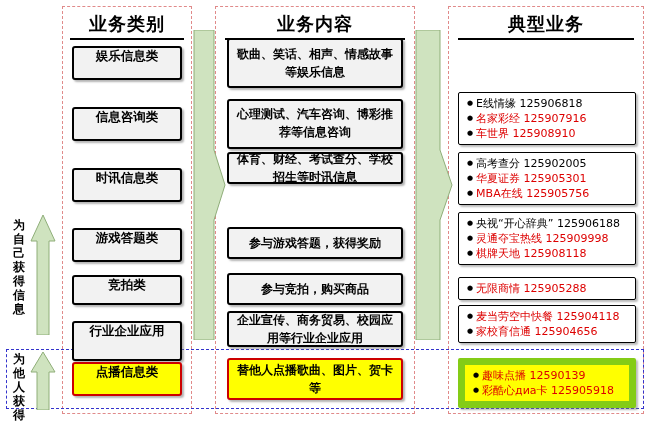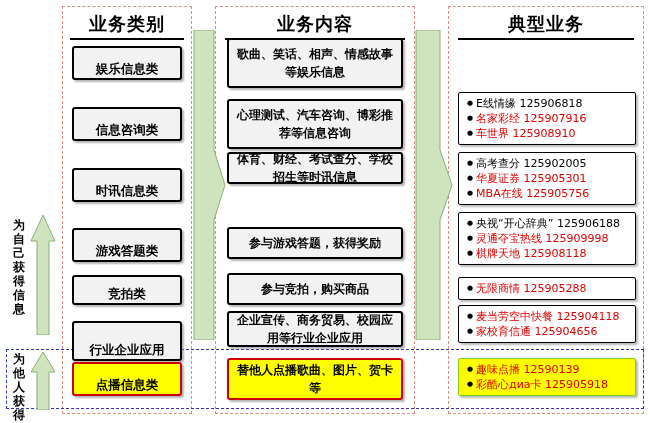--- a/index.html
+++ b/index.html
@@ -47,21 +47,21 @@
     width:110px;
     box-sizing:border-box;
     border:2px solid #000;
     background:#f2f2f2;
     border-radius:3px;
     font-size:12.5px;
     font-weight:bold;
     color:#000;
     text-align:center;
     display:flex;
-    align-items:flex-end;
+    align-items:flex-start;
     justify-content:center;
     box-shadow:2px 2px 2px rgba(120,120,120,0.55);
   }
   .cat-box.highlight {
     background:#ffff00;
     border:2px solid #cc0000;
   }
 
   
   .cont-box {
@@ -95,21 +95,21 @@
     width:178px;
     box-sizing:border-box;
     border:1px solid #000;
     background:#ffffff;
     border-radius:2px;
     padding:3px 4px 3px 6px;
     box-shadow:2px 2px 2px rgba(120,120,120,0.5);
   }
   .typ-box.highlight {
     background:#ffff00;
-    border:1px solid #84cc16;
+    border:7px solid #84cc16;
   }
   .typ-line {
     font-size:11px;
     line-height:15px;
     white-space:nowrap;
     color:#000;
     padding-left:2px;
   }
   .typ-line::before {
     content:"\25CF";
@@ -203,21 +203,21 @@
   <div class="cat-box" style="top:321px; height:40px;">
       <span>行业企业应用</span>
     </div>
   <div class="cat-box highlight" style="top:362px; height:34px;">
       <span>点播信息类</span>
     </div>
 
   <div class="cont-box" style="top:38px; height:50px;">
       <span>歌曲、笑话、相声、情感故事等娱乐信息</span>
     </div>
-  <div class="cont-box" style="top:99px; height:50px;">
+  <div class="cont-box" style="top:99px; height:50px;font-family:Liberation Mono, monospace;">
       <span>心理测试、汽车咨询、博彩推荐等信息咨询</span>
     </div>
   <div class="cont-box" style="top:152px; height:32px;align-items:center;">
       <span>体育、财经、考试查分、学校招生等时讯信息</span>
     </div>
   <div class="cont-box" style="top:227px; height:32px;">
       <span>参与游戏答题，获得奖励</span>
     </div>
   <div class="cont-box" style="top:273px; height:32px;">
       <span>参与竞拍，购买商品</span>

